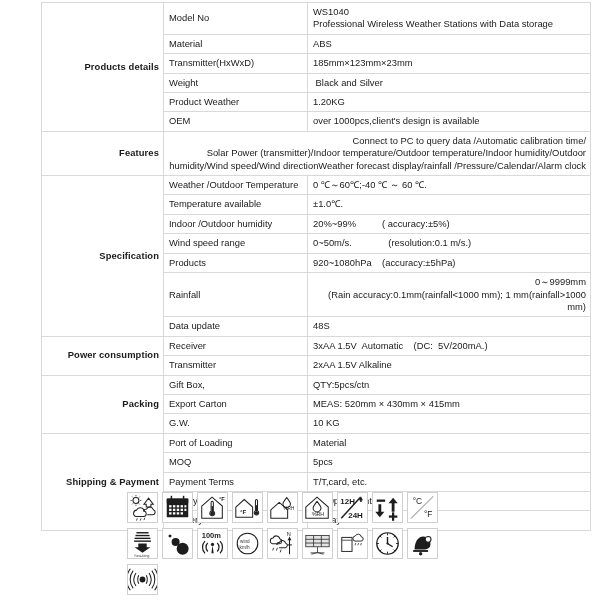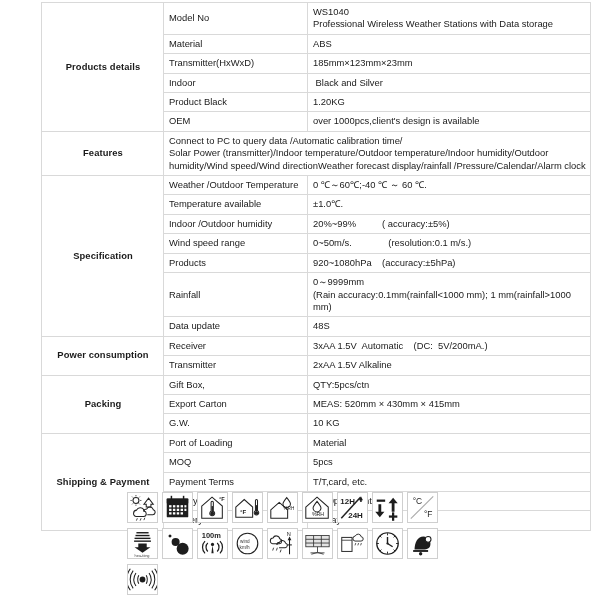--- a/index.html
+++ b/index.html
@@ -39,36 +39,36 @@
     padding: 3px 4px 3px 5px;
     font-size: 9.4px;
     line-height: 12.4px;
     vertical-align: middle;
     background: #fff;
     word-wrap: break-word;
     overflow-wrap: break-word;
   }
   td.cat {
     width: 112px;
-    text-align: center;
+    text-align: right;
     font-weight: bold;
     font-size: 9.6px;
     letter-spacing: .1px;
   }
   td.key {
     width: 134px;
   }
   td.val {
     width: 273px;
   }
   td.span2 {
     width: 407px;
   }
   .nowrapish { white-space: pre-wrap; }
-  .tight { line-height: 12.2px; }
+  .tight { line-height: 12.2px; text-align: right; }
 
   
   .icons {
     position: absolute;
     left: 127px;
     top: 492px;
     width: 400px;
   }
   .icon-row {
     display: flex;
@@ -108,25 +108,25 @@
         </tr>
         <tr>
           <td class="key">Material</td>
           <td class="val">ABS</td>
         </tr>
         <tr>
           <td class="key">Transmitter(HxWxD)</td>
           <td class="val">185mm×123mm×23mm</td>
         </tr>
         <tr>
-          <td class="key">Indoor</td>
+          <td class="key">Weight</td>
           <td class="val nowrapish"> Black and Silver</td>
         </tr>
         <tr>
-          <td class="key">Product Black</td>
+          <td class="key">Product Weather</td>
           <td class="val">1.20KG</td>
         </tr>
         <tr>
           <td class="key">OEM</td>
           <td class="val">over 1000pcs,client's design is available</td>
         </tr>
 
         <tr>
           <td class="cat">Features</td>
           <td class="span2 nowrapish tight" colspan="2">Connect to PC to query data /Automatic calibration time/

